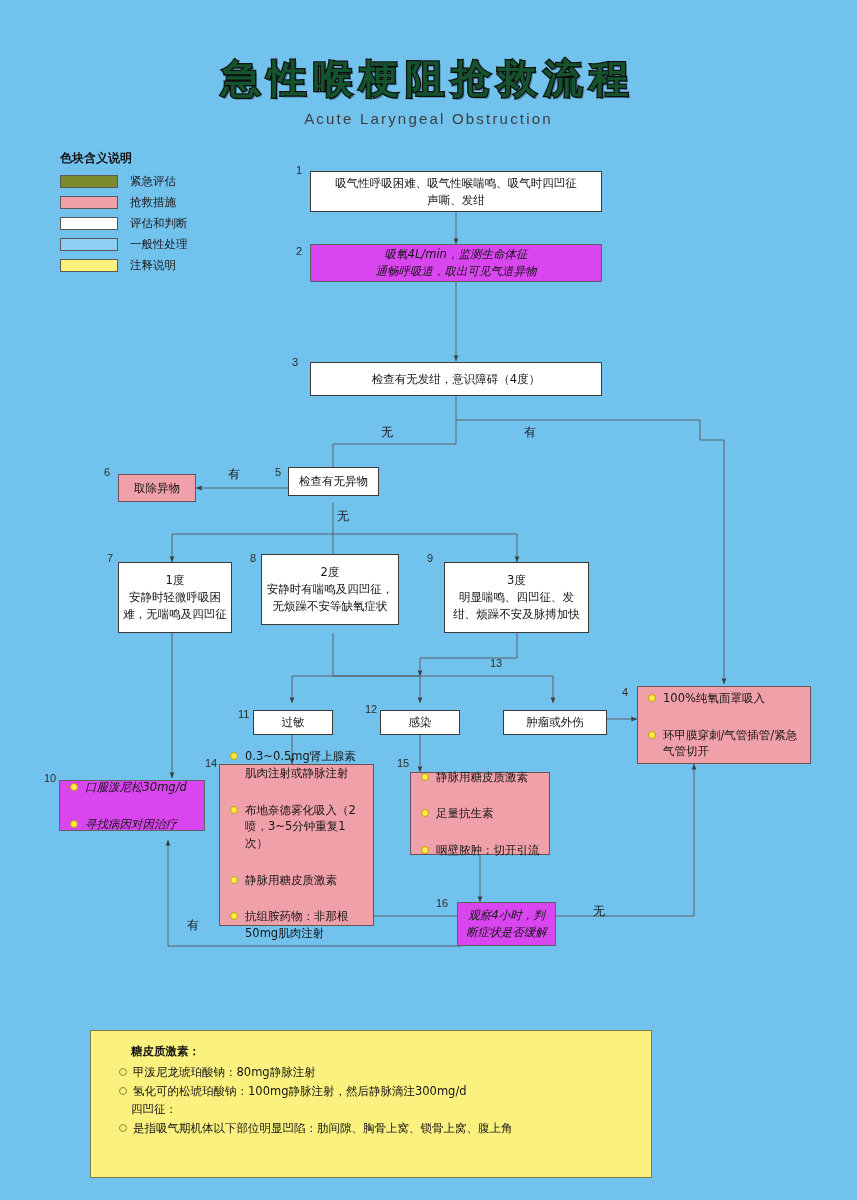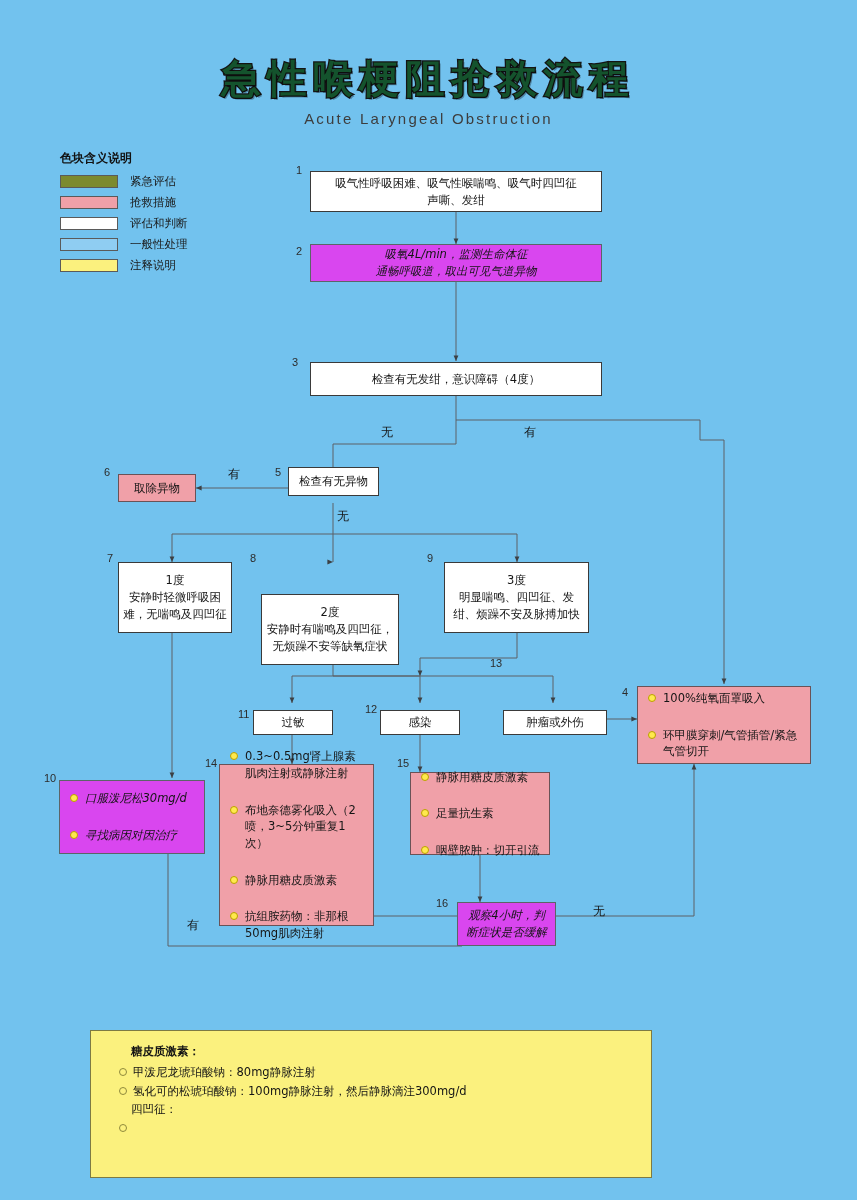--- a/index.html
+++ b/index.html
@@ -235,35 +235,35 @@
   </div>
 
   <div class="idx" style="left:107px; top:552px;">7</div>
   <div class="node white center" id="n7" style="left:118px; top:562px; width:114px; height:71px;">
     <span class="line">1度</span>
     <span class="line">安静时轻微呼吸困</span>
     <span class="line">难，无喘鸣及四凹征</span>
   </div>
 
   <div class="idx" style="left:250px; top:552px;">8</div>
-  <div class="node white center" id="n8" style="left:261px; top:594px; width:138px; height:71px;">
+  <div class="node white center" id="n8" style="left:261px; top:554px; width:138px; height:71px;">
     <span class="line">2度</span>
     <span class="line">安静时有喘鸣及四凹征，</span>
     <span class="line">无烦躁不安等缺氧症状</span>
   </div>
 
   <div class="idx" style="left:427px; top:552px;">9</div>
   <div class="node white center" id="n9" style="left:444px; top:562px; width:145px; height:71px;">
     <span class="line">3度</span>
     <span class="line">明显喘鸣、四凹征、发</span>
     <span class="line">绀、烦躁不安及脉搏加快</span>
   </div>
 
   <div class="idx" style="left:44px; top:772px;">10</div>
-  <div class="node blue" id="n10" style="left:59px; top:780px; width:146px; height:74px;">
+  <div class="node blue" id="n10" style="left:59px; top:780px; width:146px; height:51px;">
     <div class="bullets">
       <div class="bl">
         <span class="dot"></span>
         <span class="btxt">口服泼尼松30mg/d</span>
       </div>
       <div class="bl">
         <span class="dot"></span>
         <span class="btxt">寻找病因对因治疗</span>
       </div>
     </div>
@@ -339,16 +339,17 @@
       <span class="ndot"></span>
       <span>甲泼尼龙琥珀酸钠：80mg静脉注射</span>
     </div>
     <div class="nrow">
       <span class="ndot"></span>
       <span>氢化可的松琥珀酸钠：100mg静脉注射，然后静脉滴注300mg/d</span>
     </div>
     <div class="nplain">四凹征：</div>
     <div class="nrow">
       <span class="ndot"></span>
+      <span>是指吸气期机体以下部位明显凹陷：肋间隙、胸骨上窝、锁骨上窝、腹上角</span>
     </div>
   </div>
 
 </div>
 
 </body></html>

